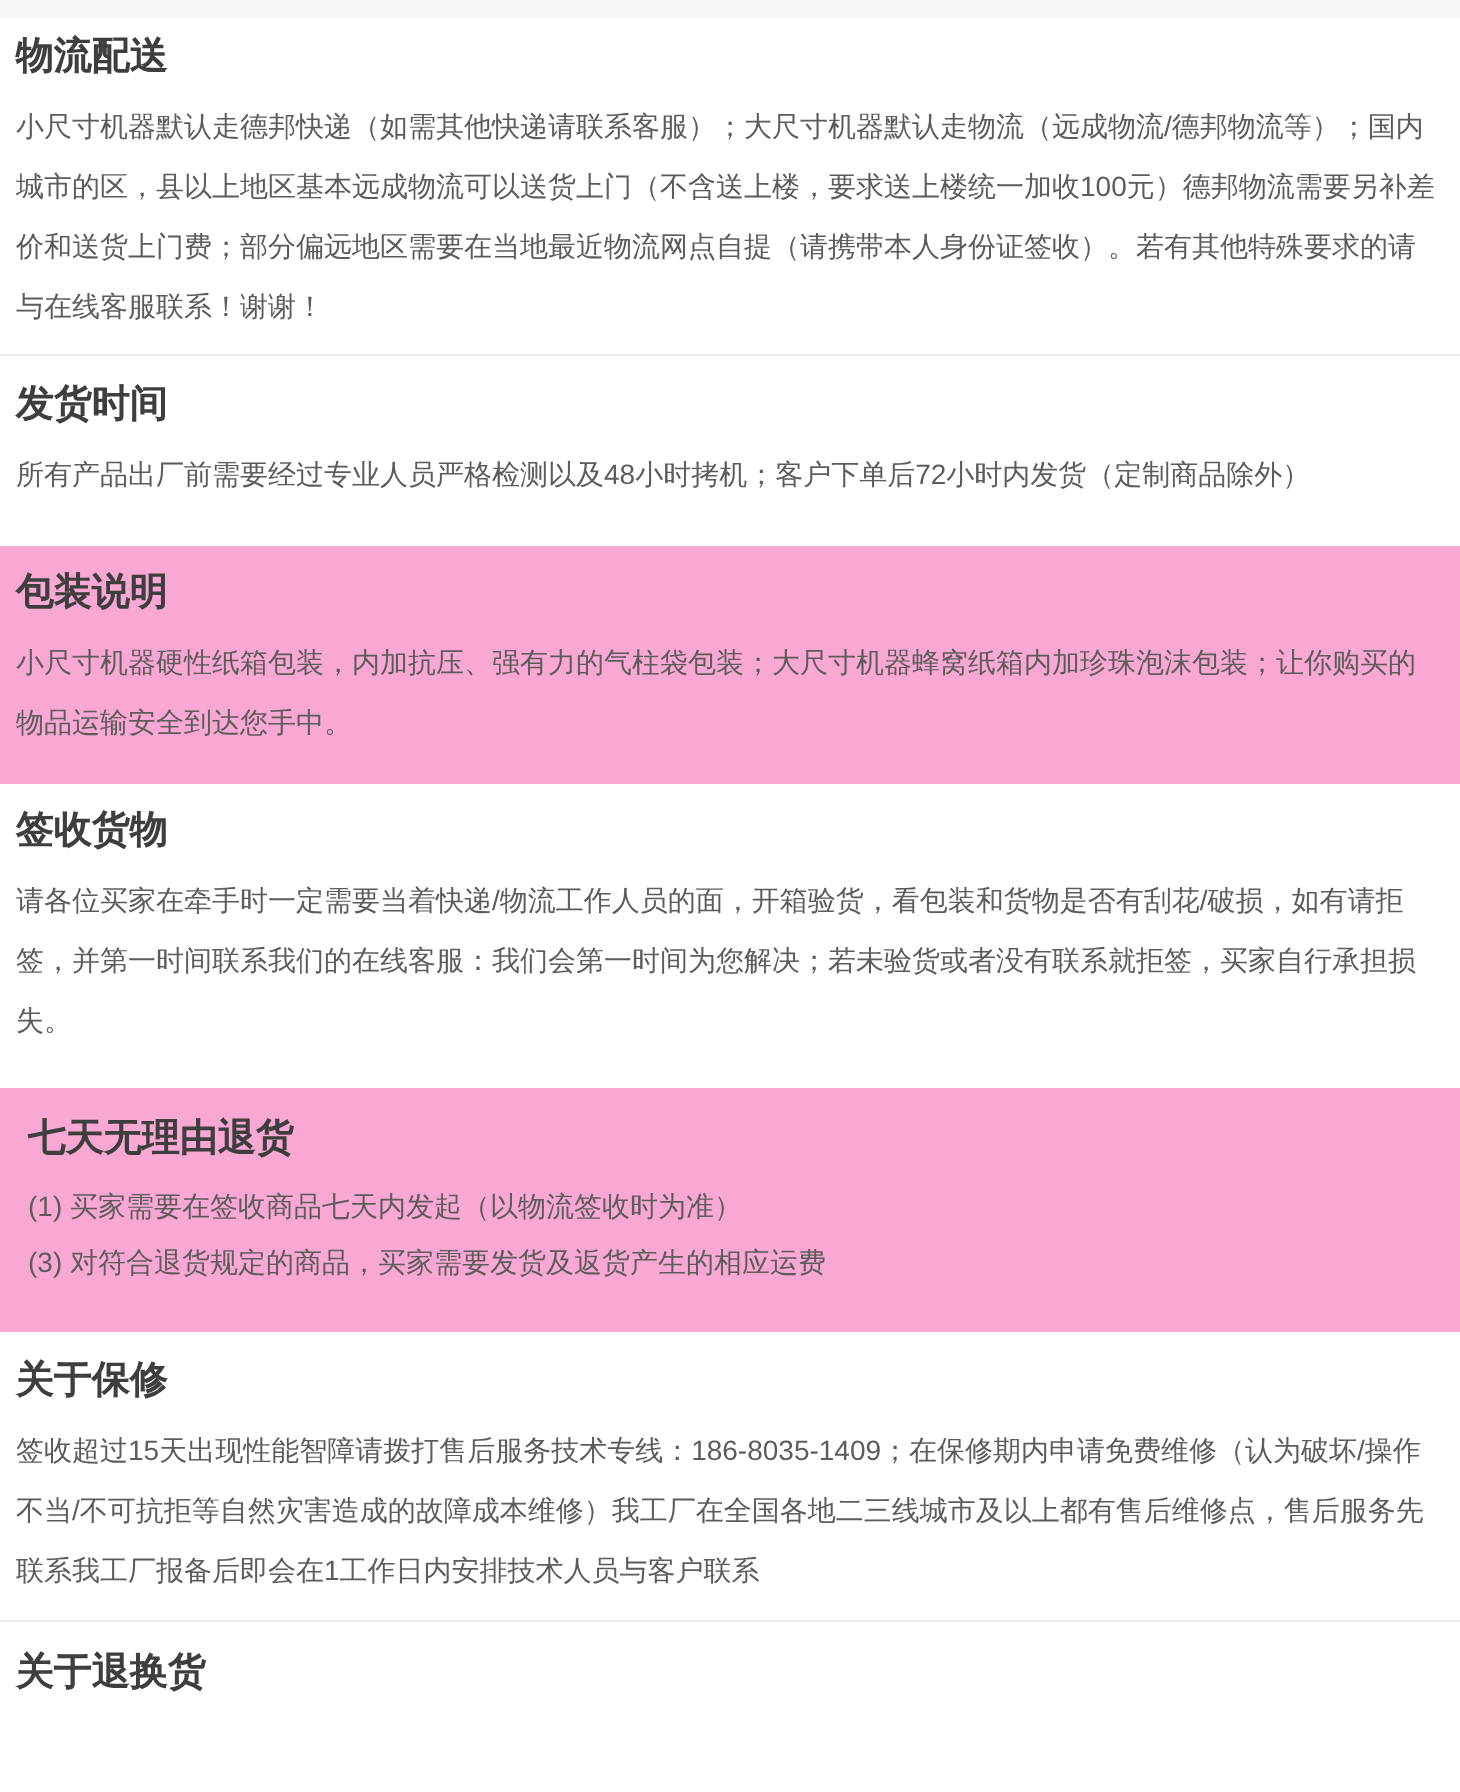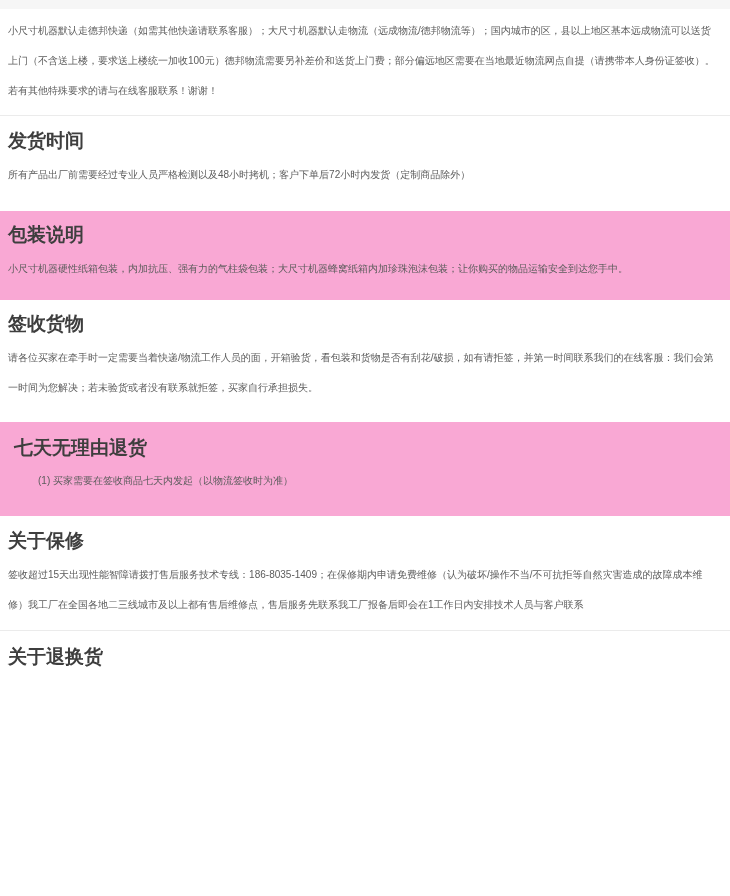--- a/index.html
+++ b/index.html
@@ -27,46 +27,47 @@
   }
   .sec h2 {
     margin: 0 0 6px 0;
     font-size: 19px;
     line-height: 26px;
     font-weight: bold;
     color: #3e3e3e;
   }
   .sec p {
     margin: 0;
-    font-size: 10px;
+    font-size: 14px;
     line-height: 30px;
     color: #5c5c5c;
   }
   .sec p.item {
     line-height: 28px;
   }
   .divider-bottom {
     border-bottom: 1px solid #ebebeb;
   }
   
   #sec-shipping   { padding: 7px 10px 9px 8px; }
   #sec-dispatch   { padding: 12px 10px 21px 8px; }
   #sec-packaging  { padding: 11px 10px 16px 8px; }
   #sec-receiving  { padding: 11px 10px 19px 8px; }
   #sec-seven      { padding: 13px 10px 21px 14px; }
-  #sec-seven .item { padding-left: 0px; margin-left: 24px; }
+  #sec-seven .item { padding-left: 0px; }
   #sec-warranty   { padding: 12px 10px 10px 8px; }
   #sec-return     { padding: 13px 10px 20px 8px; }
 </style>
 </head>
 <body>
 
 <div class="top-strip"></div>
 
 <section class="sec divider-bottom" id="sec-shipping">
+  <h2>物流配送</h2>
   <p>小尺寸机器默认走德邦快递（如需其他快递请联系客服）；大尺寸机器默认走物流（远成物流/德邦物流等）；国内城市的区，县以上地区基本远成物流可以送货上门（不含送上楼，要求送上楼统一加收100元）德邦物流需要另补差价和送货上门费；部分偏远地区需要在当地最近物流网点自提（请携带本人身份证签收）。若有其他特殊要求的请与在线客服联系！谢谢！</p>
 </section>
 
 <section class="sec" id="sec-dispatch">
   <h2>发货时间</h2>
   <p>所有产品出厂前需要经过专业人员严格检测以及48小时拷机；客户下单后72小时内发货（定制商品除外）</p>
 </section>
 
 <section class="sec gray" id="sec-packaging">
   <h2>包装说明</h2>
@@ -74,20 +75,21 @@
 </section>
 
 <section class="sec" id="sec-receiving">
   <h2>签收货物</h2>
   <p>请各位买家在牵手时一定需要当着快递/物流工作人员的面，开箱验货，看包装和货物是否有刮花/破损，如有请拒签，并第一时间联系我们的在线客服：我们会第一时间为您解决；若未验货或者没有联系就拒签，买家自行承担损失。</p>
 </section>
 
 <section class="sec gray" id="sec-seven">
   <h2>七天无理由退货</h2>
   <p class="item">(1) 买家需要在签收商品七天内发起（以物流签收时为准）</p>
+  <p class="item">(3) 对符合退货规定的商品，买家需要发货及返货产生的相应运费</p>
 </section>
 
 <section class="sec divider-bottom" id="sec-warranty">
   <h2>关于保修</h2>
   <p>签收超过15天出现性能智障请拨打售后服务技术专线：186-8035-1409；在保修期内申请免费维修（认为破坏/操作不当/不可抗拒等自然灾害造成的故障成本维修）我工厂在全国各地二三线城市及以上都有售后维修点，售后服务先联系我工厂报备后即会在1工作日内安排技术人员与客户联系</p>
 </section>
 
 <section class="sec" id="sec-return">
   <h2>关于退换货</h2>
 

